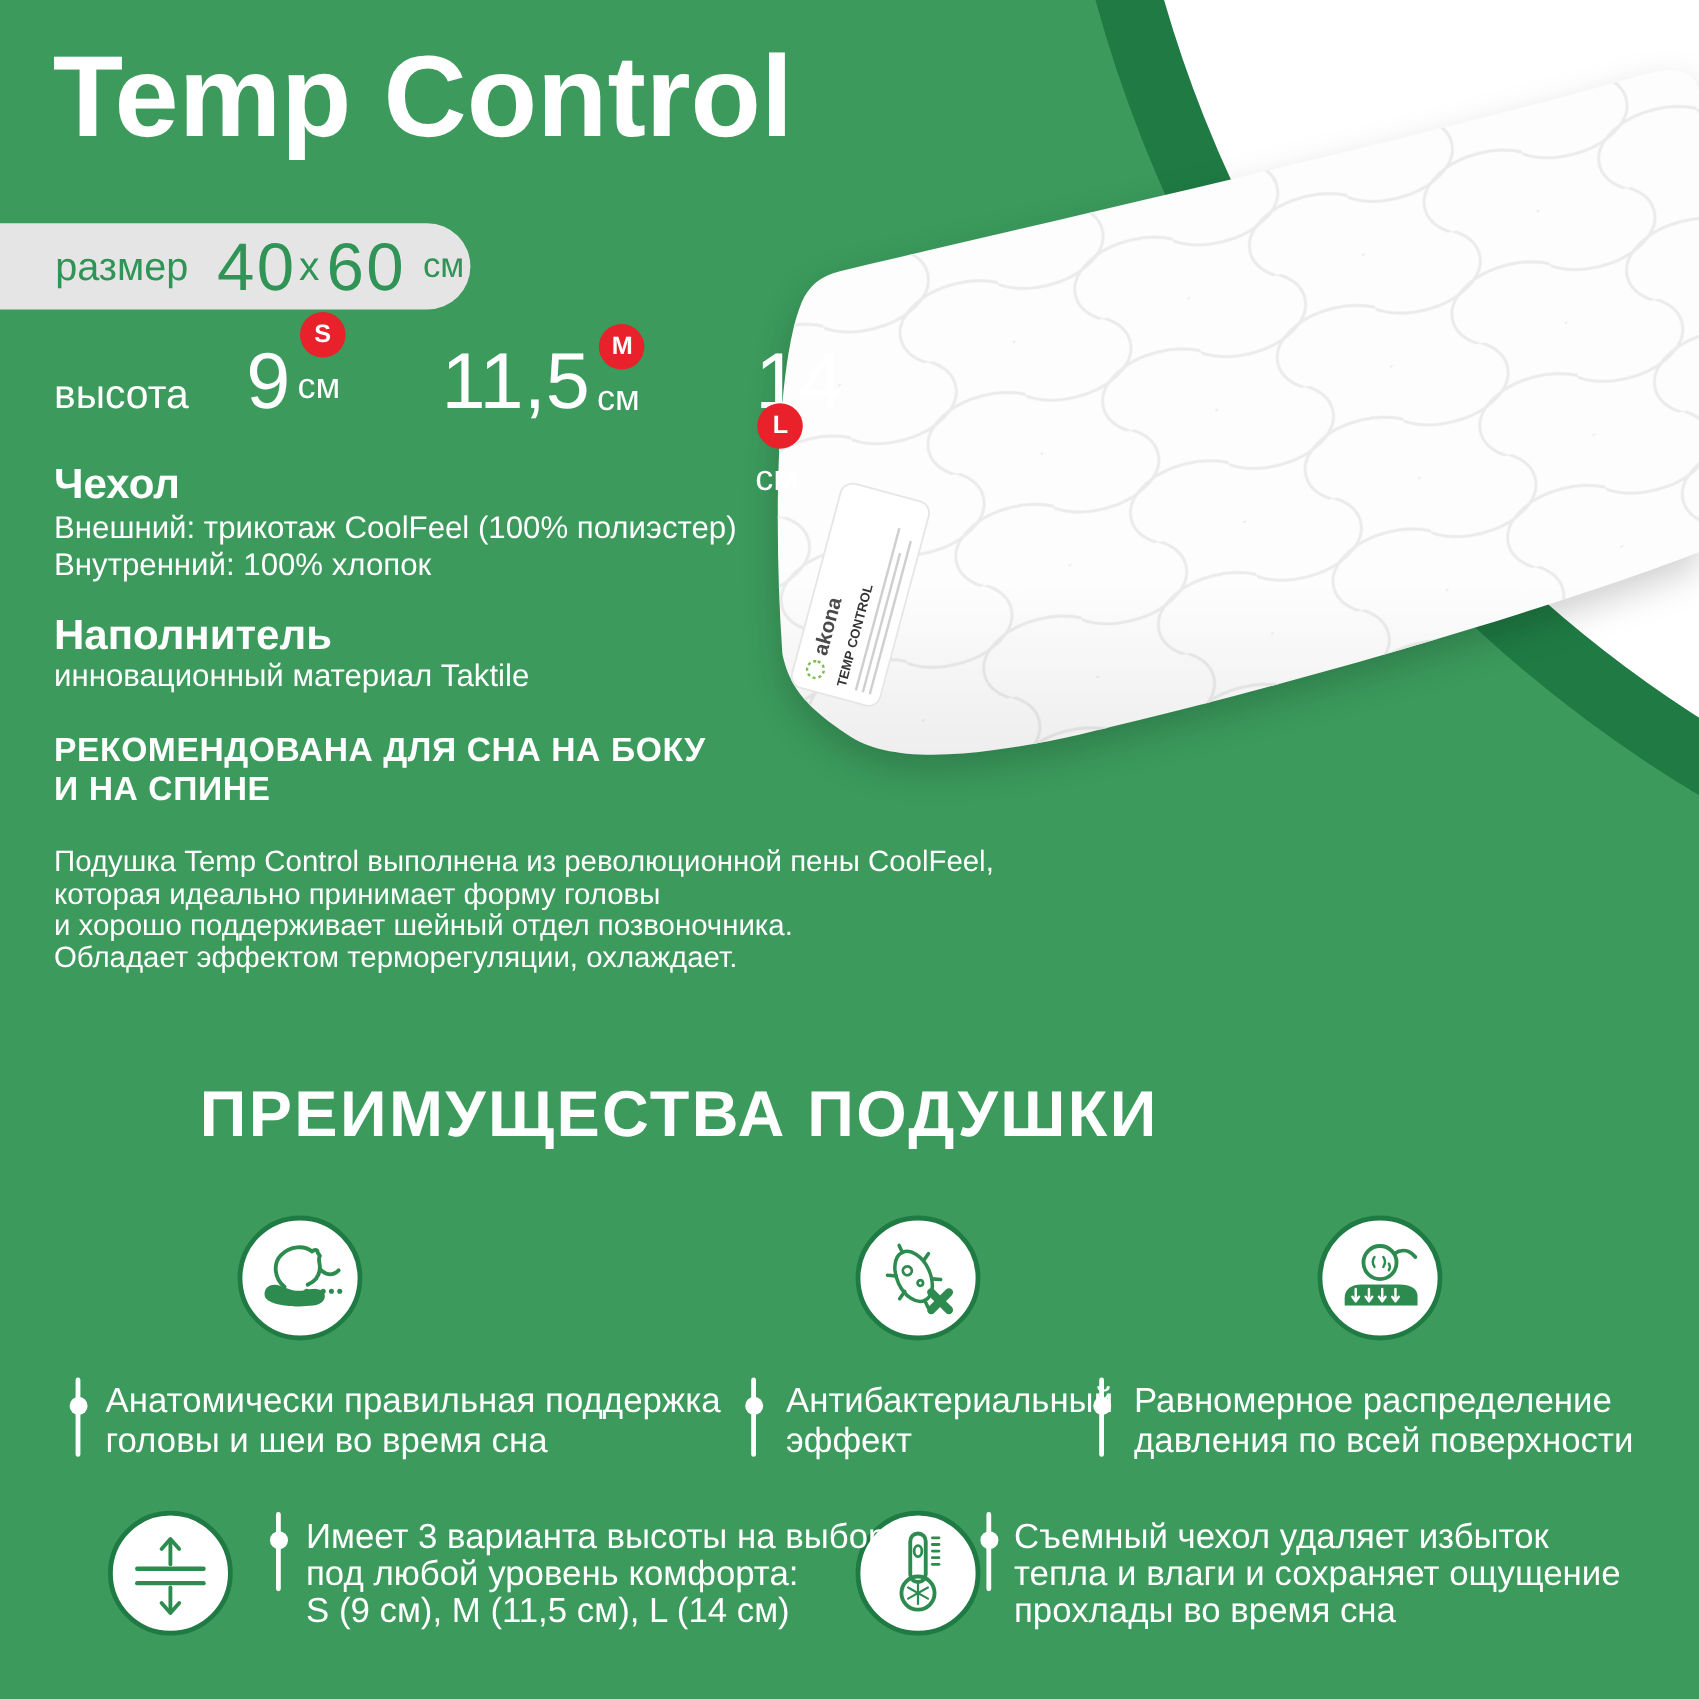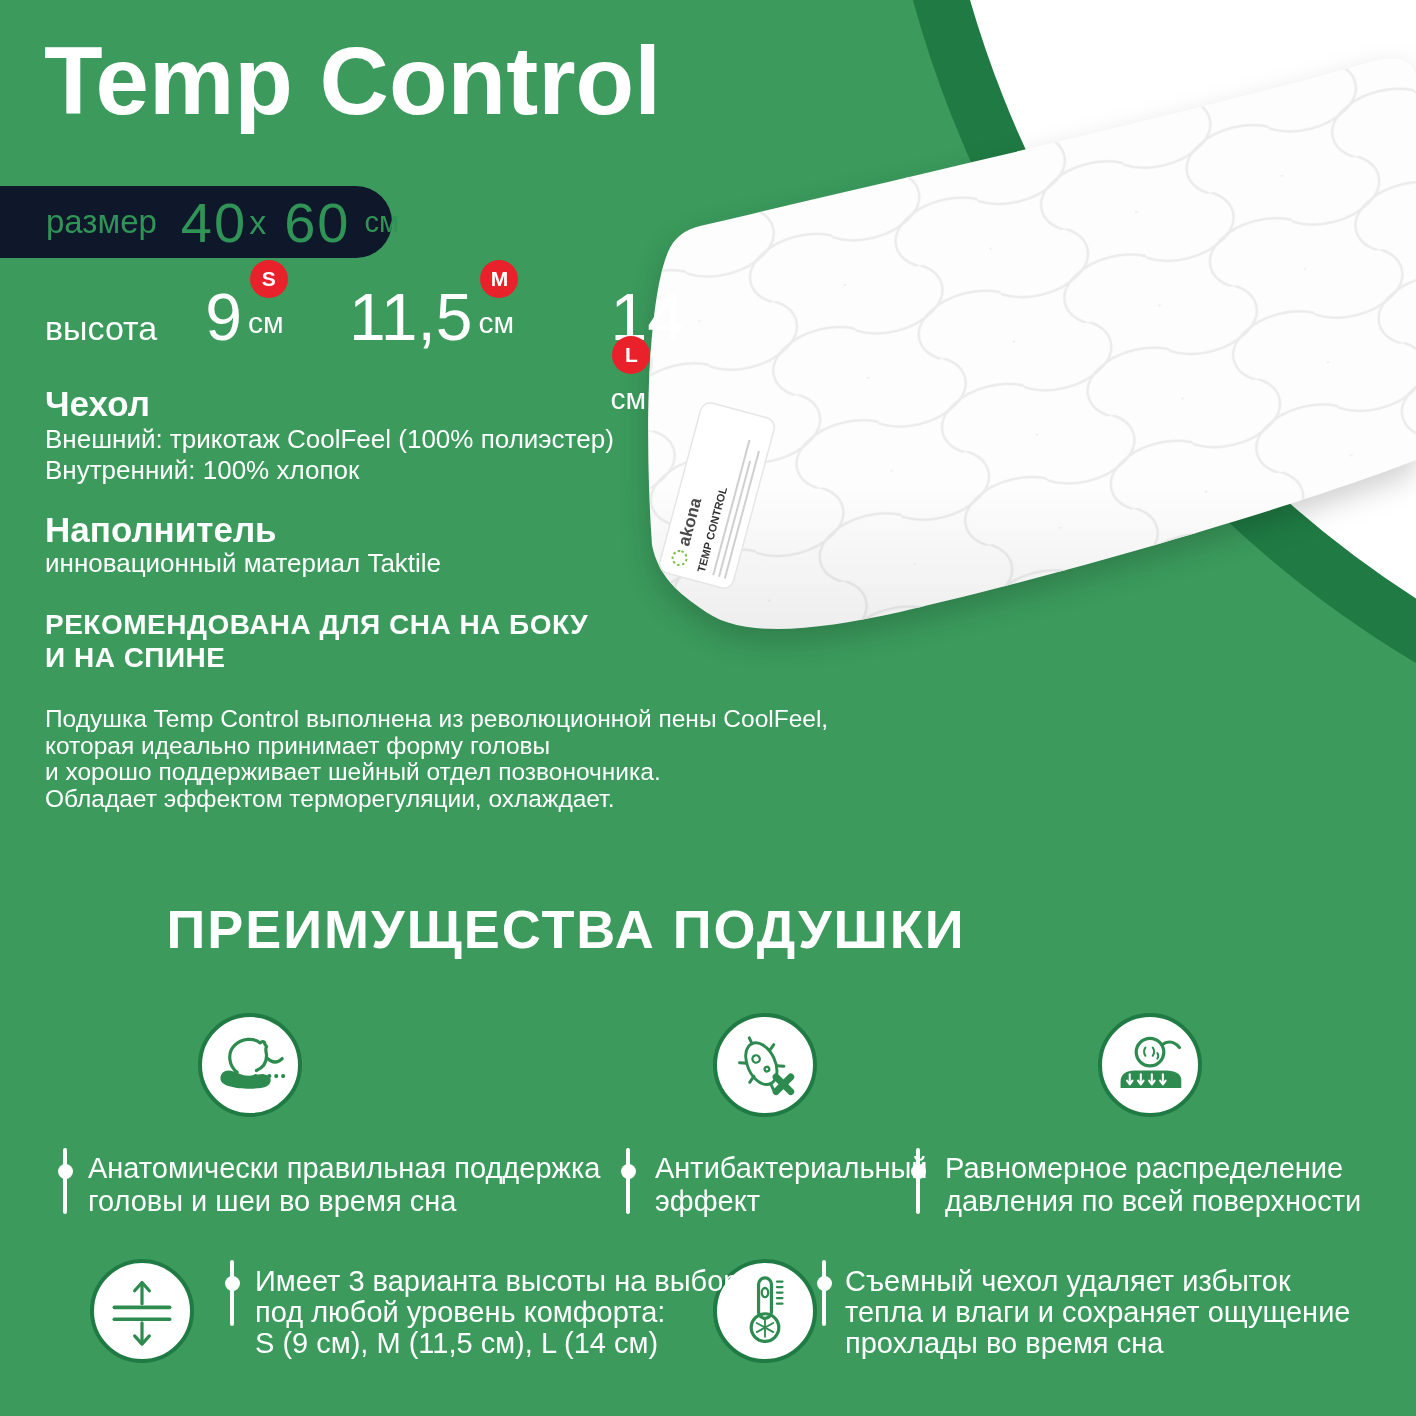--- a/index.html
+++ b/index.html
@@ -14,35 +14,35 @@
     position:absolute;left:874px;top:-1404px;width:2224px;height:2224px;
     box-sizing:border-box;border:55px solid #1F7B43;border-radius:50%;
     background:#FFFFFF;
   }
   .title{
     position:absolute;left:44px;top:28px;
     font-size:96px;font-weight:700;color:#FFFFFF;letter-spacing:0px;line-height:1.1;
   }
   .size-pill{
     position:absolute;left:0;top:186px;width:392px;height:72px;
-    background:#0f172a;border-radius:0 40px 40px 0;
+    background:#e5e5e5;border-radius:0 40px 40px 0;
     display:flex;align-items:center;padding-left:46px;box-sizing:border-box;
     color:#2F9456;
   }
   .size-pill .lbl{font-size:33px;}
   .size-pill .num{font-size:56px;margin-left:24px;letter-spacing:2px;}
   .size-pill .x{font-size:34px;margin:0 2px;}
   .size-pill .unit{font-size:29px;margin-left:14px;}
   .height-row{
     position:absolute;left:45px;top:274px;height:92px;
     display:flex;align-items:baseline;color:#FFFFFF;
   }
   .height-row .lbl{font-size:34px;}
   .h-group{position:relative;display:flex;align-items:baseline;margin-left:48px;}
-  .h-group.g2{margin-left:47px;}
+  .h-group.g2{margin-left:66px;align-items:center;}
   .h-group.g3{margin-left:72px;flex-direction:column;}
   .h-num{font-size:66px;line-height:1;}
   .h-stack{position:relative;display:inline-block;margin-left:6px;width:54px;height:66px;}
   .h-badge{
     position:absolute;top:-14px;left:2px;width:38px;height:38px;border-radius:50%;
     background:#E8212B;color:#fff;font-size:21px;font-weight:700;
     display:flex;align-items:center;justify-content:center;
   }
   .h-unit{position:absolute;left:0;bottom:0;font-size:30px;}
   .sec-head{position:absolute;left:45px;color:#fff;font-weight:700;font-size:35px;}
@@ -132,21 +132,21 @@
       <rect x="-4" y="32" width="132" height="2" fill="#cfcfcf"></rect>
     </g>
   </svg>
 
   <div class="title">Temp Control</div>
 
   <div class="size-pill">
     <span class="lbl">размер</span>
     <span class="num">40</span>
     <span class="x">x</span>
-    <span class="num" style="margin-left:16px">60</span>
+    <span class="num" style="margin-left:4px">60</span>
     <span class="unit">см</span>
   </div>
 
   <div class="height-row">
     <span class="lbl">высота</span>
 
     <span class="h-group g1">
       <span class="h-num">9</span>
       <span class="h-stack">
         <span class="h-badge">S</span>

